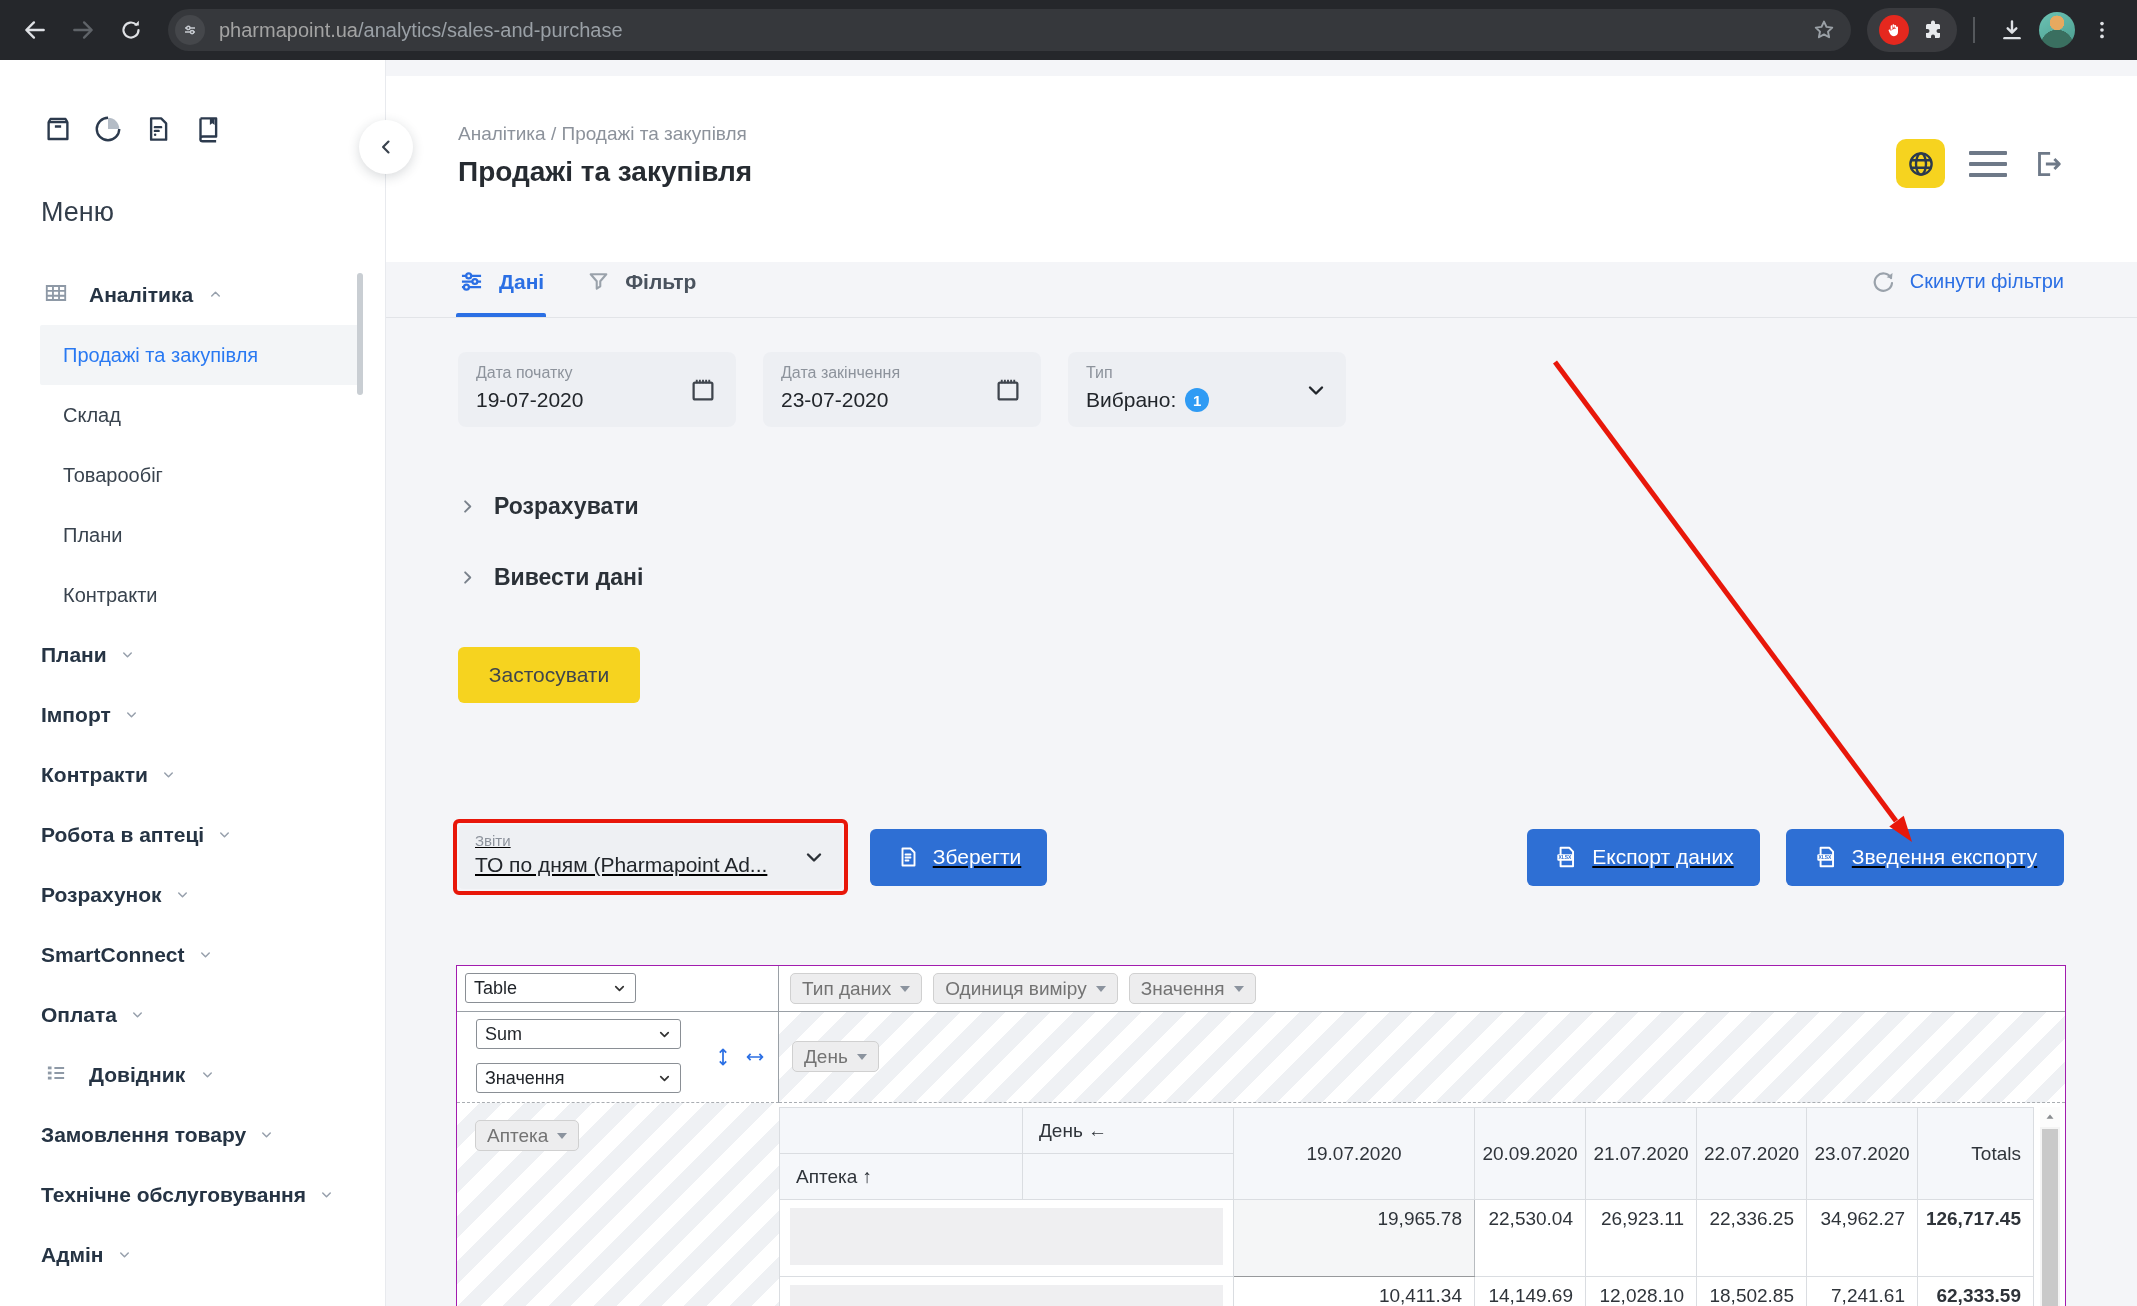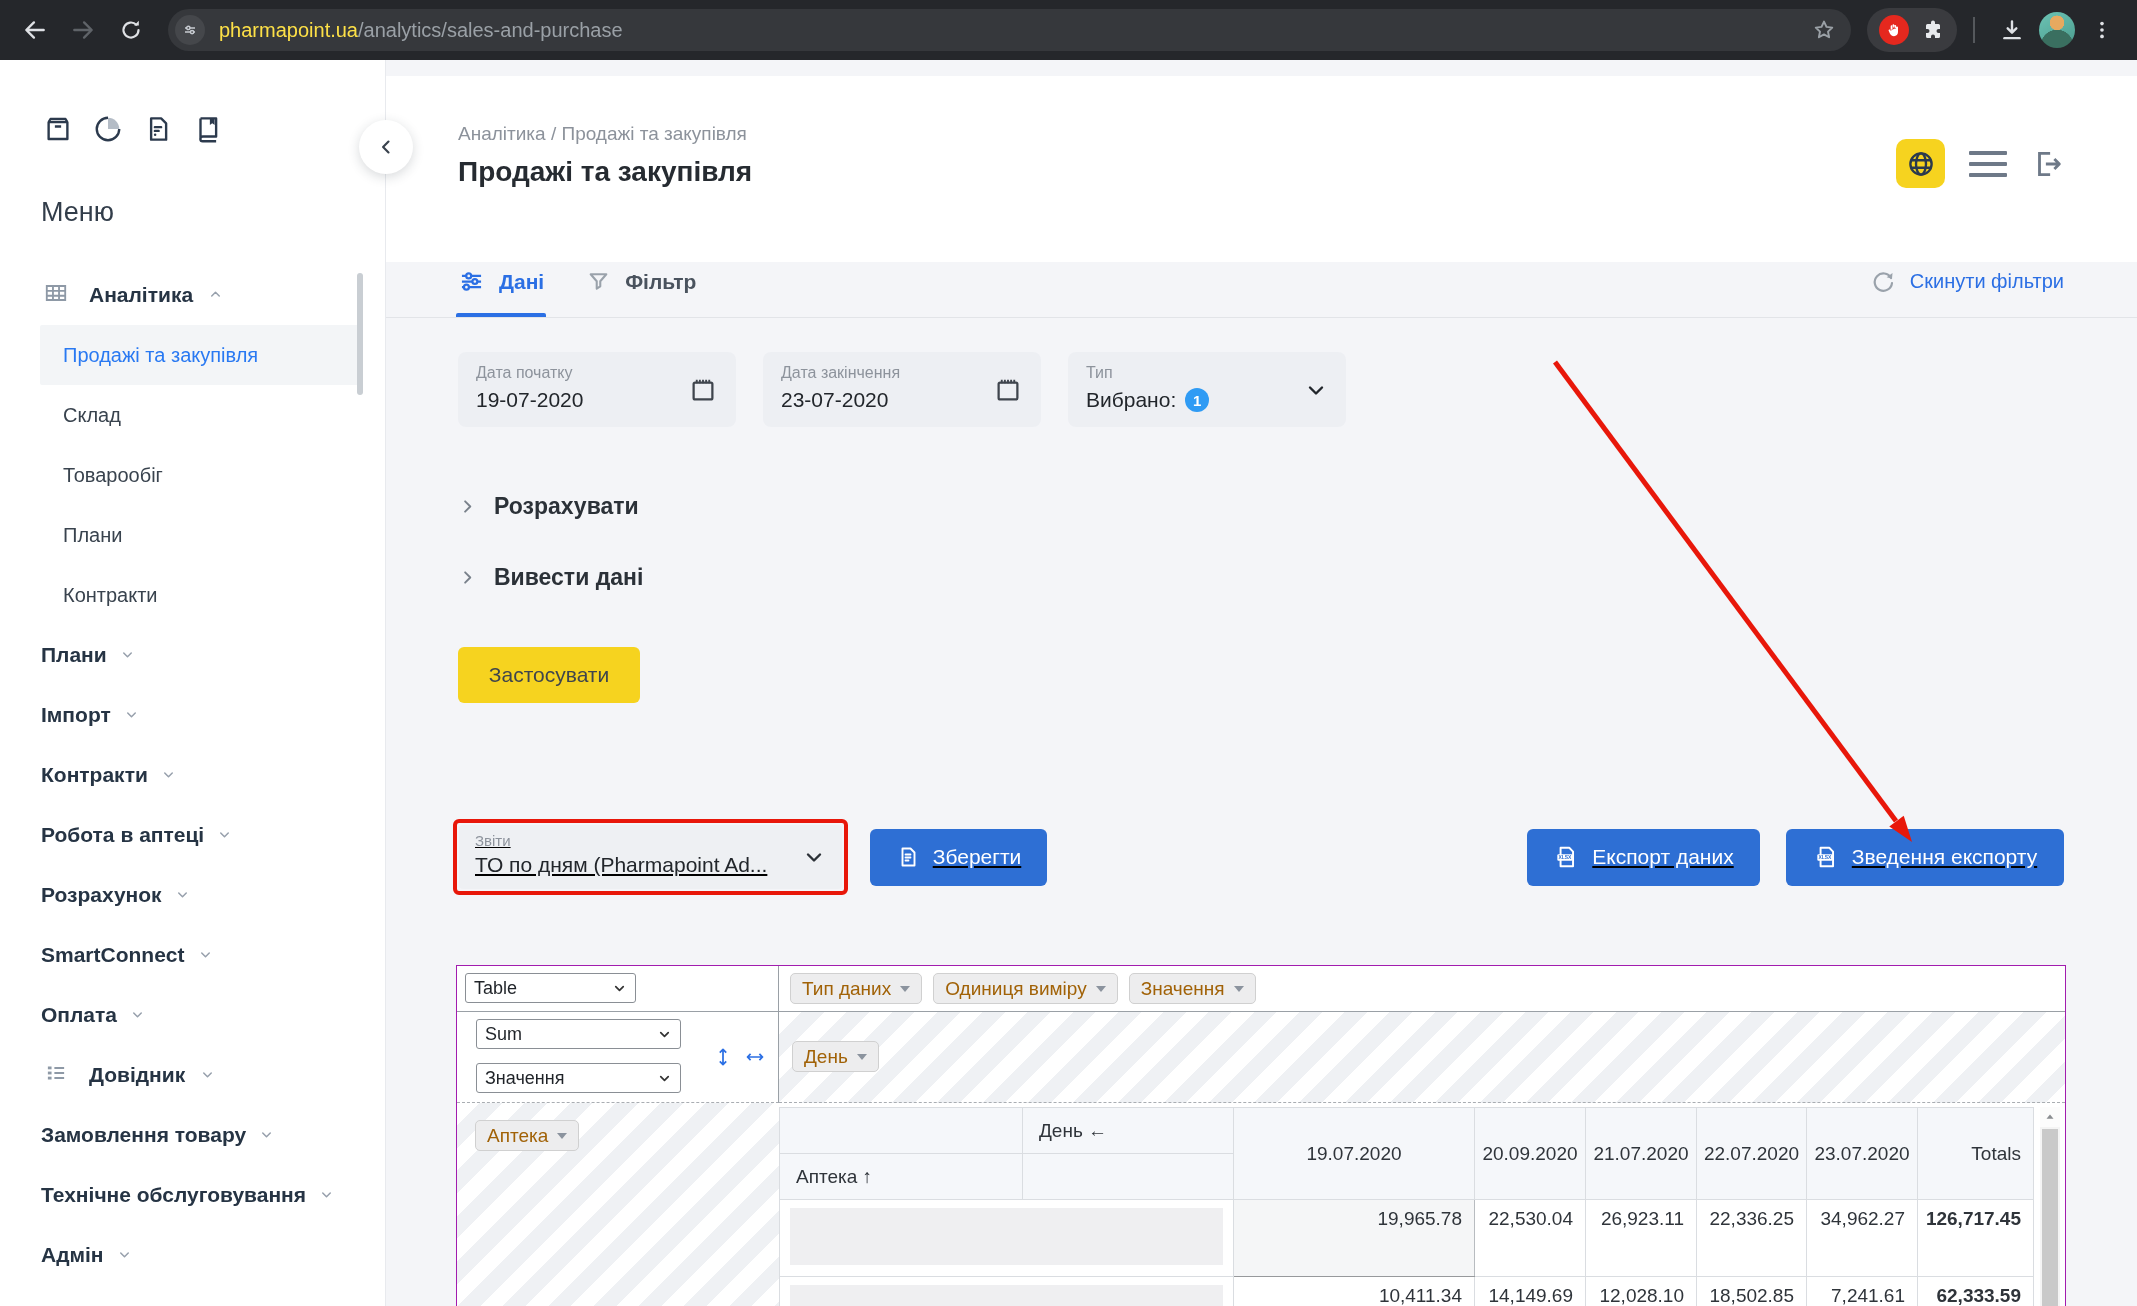--- a/index.html
+++ b/index.html
@@ -5,21 +5,21 @@
   * { box-sizing: border-box; margin: 0; padding: 0; }
   body { font-family: "Liberation Sans", sans-serif; background:#fff; }
   .screen { position:relative; width:2137px; height:1306px; overflow:hidden; background:#fff; }
 
   
   .browser-bar { height:60px; background:#25272b; display:flex; align-items:center; padding:0 14px; gap:6px; }
   .nav-btn { width:42px; height:42px; display:flex; align-items:center; justify-content:center; border-radius:50%; flex:0 0 auto; }
   .url-pill { flex:1; height:42px; background:#36383c; border-radius:21px; display:flex; align-items:center; padding:0 14px 0 7px; margin:0 10px; min-width:0; }
   .site-info { width:30px; height:30px; border-radius:50%; background:#45474b; display:flex; align-items:center; justify-content:center; flex:0 0 auto; }
   .url-text { margin-left:14px; font-size:20px; white-space:nowrap; overflow:hidden; flex:1; }
-  .url-domain { color:#fde047; }
+  .url-domain { color:#a3a3a3; }
   .url-path { color:#9aa0a6; }
   .ext-pill { height:44px; background:#3a3b3f; border-radius:22px; display:flex; align-items:center; gap:12px; padding:0 12px; flex:0 0 auto; }
   .hand-circle { width:30px; height:30px; border-radius:50%; background:#e5281e; display:flex; align-items:center; justify-content:center; }
   .vsep { width:2px; height:26px; background:#55585c; margin:0 10px; }
   .avatar { width:36px; height:36px; border-radius:50%; flex:0 0 auto;
     background:
       radial-gradient(circle at 50% 30%, #e7a95f 0 23%, rgba(0,0,0,0) 24%),
       radial-gradient(circle at 50% 95%, #3a6f60 0 42%, rgba(0,0,0,0) 43%),
       linear-gradient(150deg,#6cc3b4,#4a9b8d); }
 
@@ -97,21 +97,21 @@
   .pv-r2r { border-bottom:1px dashed #a9adb2; position:relative; }
   .pv-r3l { position:relative; }
   .pv-r3r { position:relative; padding-top:4px; }
   .pv-select { background:#fff; border:1px solid #8a8f95; border-radius:3px; height:30px; display:flex; align-items:center;
     justify-content:space-between; padding:0 8px; font-size:18px; color:#1f2328; }
   .sel-table { width:171px; }
   .sel-agg { position:absolute; left:19px; width:205px; }
   .sel-sum { top:7px; } .sel-val { top:51px; }
   .pv-arrows { position:absolute; left:255px; top:34px; display:flex; gap:10px; color:#2b6fe4; }
   .pill { display:inline-flex; align-items:center; gap:9px; background:#ededee; border:1px solid #d0d0d0; border-radius:5px;
-    height:31px; padding:0 11px; font-size:19px; color:#a16207; white-space:nowrap; }
+    height:31px; padding:0 11px; font-size:19px; color:#737373; white-space:nowrap; }
   .pill .caret { width:0; height:0; border-left:5px solid transparent; border-right:5px solid transparent; border-top:6px solid #8b939e; }
   .pill-day { position:absolute; left:13px; top:29px; }
   .pill-apteka { position:absolute; left:18px; top:17px; }
 
   table.dtab { border-collapse:collapse; table-layout:fixed; width:1254px; }
   .dtab th, .dtab td { border:1px solid #dadde1; }
   .dtab thead th { background:#f5f7fa; height:46px; font-weight:400; color:#2f343a; font-size:19px; }
   .th-axis { text-align:left; padding-left:16px; }
   .th-date { text-align:center; }
   .th-totals { text-align:right; padding-right:12px; }

